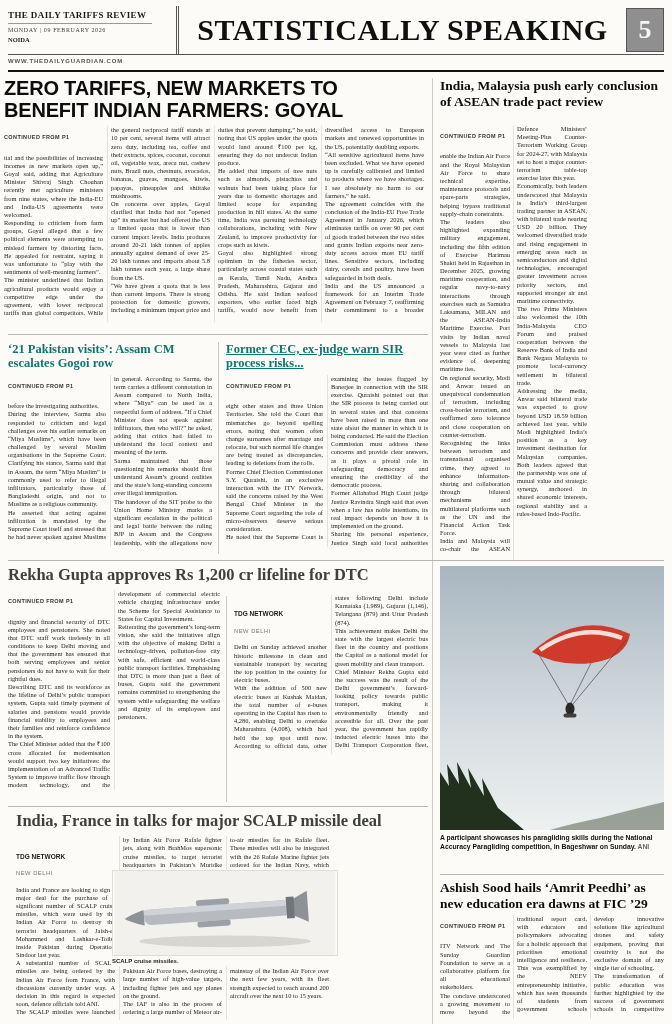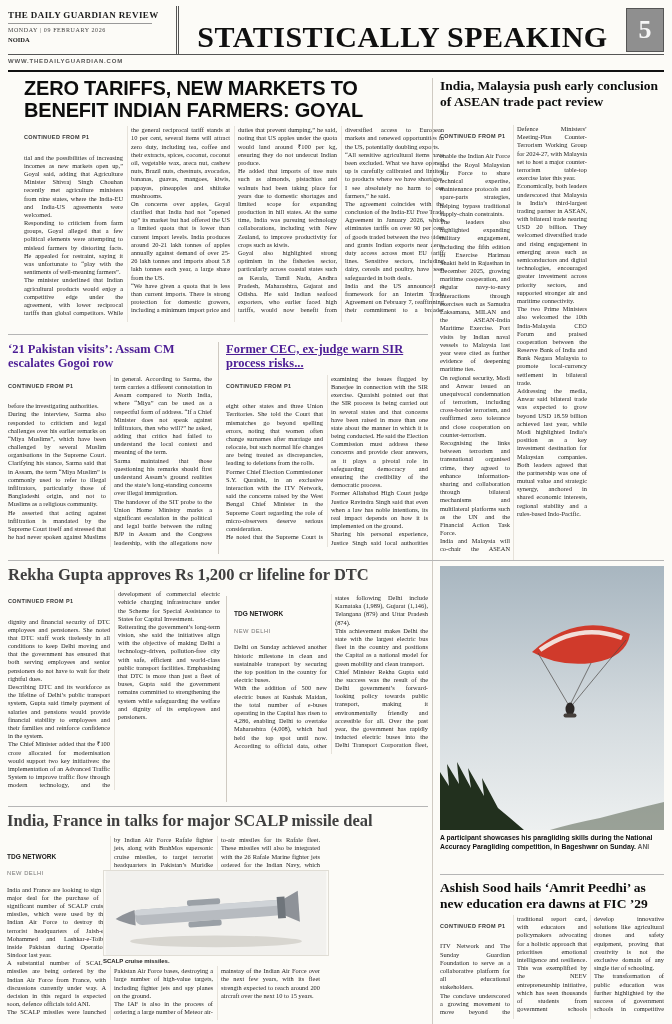--- a/index.html
+++ b/index.html
@@ -9,40 +9,40 @@
     background:#fcfbf7; color:#1c1c1c; overflow:hidden;
     font-family:"Liberation Serif", serif;
   }
   
   .header { position:absolute; left:8px; top:6px; width:656px; height:48px; display:flex; align-items:stretch; }
   .brand { width:168px; padding-top:4px; }
   .brand-name { font-size:9px; font-weight:bold; letter-spacing:.4px; }
   .brand-rule { height:1px; background:#999; margin:3px 24px 3px 0; }
   .brand-date { font-size:6px; letter-spacing:.6px; color:#444; }
   .brand-city { font-size:6.5px; font-weight:bold; margin-top:3px; color:#222; }
-  .masthead-wrap { flex:1; display:flex; align-items:flex-end; justify-content:center;
+  .masthead-wrap { flex:1; display:flex; align-items:center; justify-content:center;
     border-left:3px double #555; }
   .masthead { font-size:30px; font-weight:bold; letter-spacing:.5px; color:#101010; white-space:nowrap; }
   .pagenum-box { width:38px; height:44px; align-self:center; background:#8f8f8f; border:1px solid #555;
     color:#f6f6f6; display:flex; align-items:center; justify-content:center;
     font-size:26px; font-weight:bold; font-family:"Liberation Serif",serif; }
   .rule-thin   { position:absolute; height:1px; background:#555; }
   .rule-thick  { position:absolute; height:2px; background:#111; }
   .rule-light  { position:absolute; height:1px; background:#b5b5b5; }
   .vdiv { position:absolute; width:1px; background:#cfcac2; }
   .website { position:absolute; left:8px; top:58px; font-family:"Liberation Sans",sans-serif;
     font-size:6px; font-weight:bold; letter-spacing:.8px; color:#555; }
 
   
   article { position:absolute; }
   .headline-xl { font-family:"Liberation Sans",sans-serif; font-weight:bold; font-size:20px;
     line-height:1.08; letter-spacing:-.2px; color:#0d0d0d; }
   .headline-lg { font-size:16.5px; font-weight:bold; line-height:1.1; color:#404040; }
   .headline-md { font-size:13.5px; font-weight:bold; line-height:1.15; color:#0d0d0d; }
-  .headline-sm { font-size:12.5px; font-weight:bold; line-height:1.15; color:#4c1d95; }
+  .headline-sm { font-size:12.5px; font-weight:bold; line-height:1.15; color:#0f766e; }
   .kicker { font-family:"Liberation Sans",sans-serif; font-size:5.5px; font-weight:bold;
     letter-spacing:.4px; color:#333; margin-bottom:4px; }
   .byline-agency { font-family:"Liberation Sans",sans-serif; font-size:6.5px; font-weight:bold; color:#1a1a1a; }
   .byline-place  { font-family:"Liberation Sans",sans-serif; font-size:5.8px; letter-spacing:.5px;
     color:#777; margin-bottom:4px; }
   .body { font-size:6.4px; line-height:1.28; text-align:justify; white-space:pre-line;
     column-gap:8px; column-rule:1px solid #e6e2da; column-fill:auto; overflow:hidden; color:#1e1e1e; }
   .cols2 { column-count:2; } .cols3 { column-count:3; column-gap:7px; } .cols4 { column-count:4; }
 
   
@@ -57,36 +57,36 @@
   .missile-caption { font-family:"Liberation Sans",sans-serif; font-size:6px; font-weight:bold;
     margin-top:2px; color:#222; }
 </style>
 </head>
 <body>
 
 <div class="page">
 
   <div class="header">
     <div class="brand">
-      <div class="brand-name">THE DAILY GUARDIAN REVIEW</div>
+      <div class="brand-name">THE DAILY TARIFFS REVIEW</div>
       <div class="brand-rule"></div>
       <div class="brand-date">MONDAY | 09 FEBRUARY 2026</div>
       <div class="brand-city">NOIDA</div>
     </div>
     <div class="masthead-wrap">
       <div class="masthead">STATISTICALLY SPEAKING</div>
     </div>
     <div class="pagenum-box">5</div>
   </div>
 
   <div class="rule-thin" style="left:8px; top:54px; width:656px;"></div>
   <div class="website">WWW.THEDAILYGUARDIAN.COM</div>
   <div class="rule-thick" style="left:8px; top:70px; width:656px;"></div>
 
-  <article style="left:24px; top:78px; width:420px; height:252px;">
+  <article style="left:4px; top:78px; width:420px; height:252px;">
     <h1 class="headline-xl" style="margin-bottom:5px;">ZERO TARIFFS, NEW MARKETS TO BENEFIT INDIAN FARMERS: GOYAL</h1>
     <div class="body cols4" style="height:196px;">
       <div class="kicker">CONTINUED FROM P1</div>
       <div>tial and the possibilities of increasing incomes as new markets open up,” Goyal said, adding that Agriculture Minister Shivraj Singh Chouhan recently met agriculture ministers from nine states, where the India-EU and India-US agreements were welcomed.
 Responding to criticism from farm groups, Goyal alleged that a few political elements were attempting to mislead farmers by distorting facts. He appealed for restraint, saying it was unfortunate to “play with the sentiments of well-meaning farmers”.
 The minister underlined that Indian agricultural products would enjoy a competitive edge under the agreement, with lower reciprocal tariffs than global competitors. While the general reciprocal tariff stands at 10 per cent, several items will attract zero duty, including tea, coffee and their extracts, spices, coconut, coconut oil, vegetable wax, areca nut, cashew nuts, Brazil nuts, chestnuts, avocados, bananas, guavas, mangoes, kiwis, papayas, pineapples and shiitake mushrooms.
 On concerns over apples, Goyal clarified that India had not “opened up” its market but had offered the US a limited quota that is lower than current import levels. India produces around 20-21 lakh tonnes of apples annually against demand of over 25-26 lakh tonnes and imports about 5.8 lakh tonnes each year, a large share from the US.
 “We have given a quota that is less than current imports. There is strong protection for domestic growers, including a minimum import price and duties that prevent dumping,” he said, noting that US apples under the quota would land around ₹100 per kg, ensuring they do not undercut Indian produce.
 He added that imports of tree nuts such as almonds, pistachios and walnuts had been taking place for years due to domestic shortages and limited scope for expanding production in hill states. At the same time, India was pursuing technology collaborations, including with New Zealand, to improve productivity for crops such as kiwis.
 Goyal also highlighted strong optimism in the fisheries sector, particularly across coastal states such as Kerala, Tamil Nadu, Andhra Pradesh, Maharashtra, Gujarat and Odisha. He said Indian seafood exporters, who earlier faced high tariffs, would now benefit from diversified access to European markets and renewed opportunities in the US, potentially doubling exports.
@@ -192,21 +192,21 @@
       <rect x="123.5" y="147.5" width="13" height="4" rx="2" fill="#453f3b"></rect>
     </svg>
     <figcaption class="photo-caption">
       <span>A participant showcases his paragliding skills during the National Accuracy Paragliding competition, in Bageshwar on Sunday.</span>
       <span class="photo-credit">ANI</span>
     </figcaption>
   </figure>
 
   <div class="rule-light" style="left:8px; top:806px; width:420px;"></div>
 
-  <article style="left:7px; top:812px; width:420px; height:212px;">
+  <article style="left:16px; top:812px; width:420px; height:212px;">
     <h2 class="headline-lg" style="margin-bottom:6px;">India, France in talks for major SCALP missile deal</h2>
     <div class="body cols4" style="height:184px;">
       <div>
         <span class="byline-agency">TDG NETWORK</span><br>
         <span class="byline-place">NEW DELHI</span>
       </div>
       <div>India and France are looking to sign a major deal for the purchase of a significant number of SCALP cruise missiles, which were used by the Indian Air Force to destroy the terrorist headquarters of Jaish-e-Mohammed and Lashkar-e-Toiba inside Pakistan during Operation Sindoor last year.
 A substantial number of SCALP missiles are being ordered by the Indian Air Force from France, with discussions currently under way. A decision in this regard is expected soon, defence officials told ANI.
 The SCALP missiles were launched by Indian Air Force Rafale fighter jets, along with BrahMos supersonic cruise missiles, to target terrorist headquarters in Pakistan’s Muridke and Bahawalpur districts. The targets were completely destroyed with pinpoint accuracy, officials said.
 The Indian Air Force will continue to deploy cruise missiles with its fleet of Rafale aircraft. Following the successful destruction of terrorist headquarters in Pakistan on the night of May 6-7, the Air Force used these weapons again on a large scale to strike Pakistan Air Force bases.

